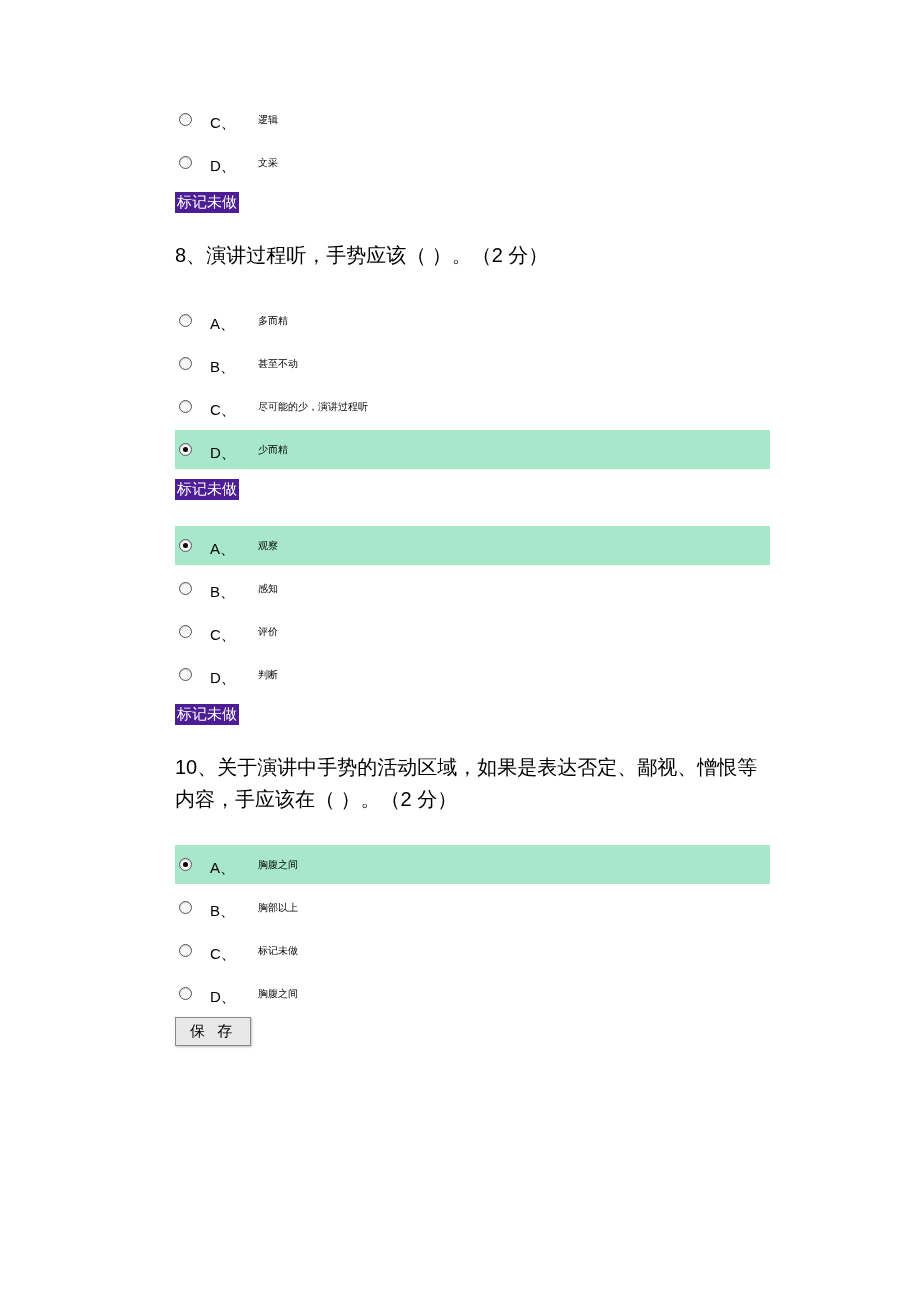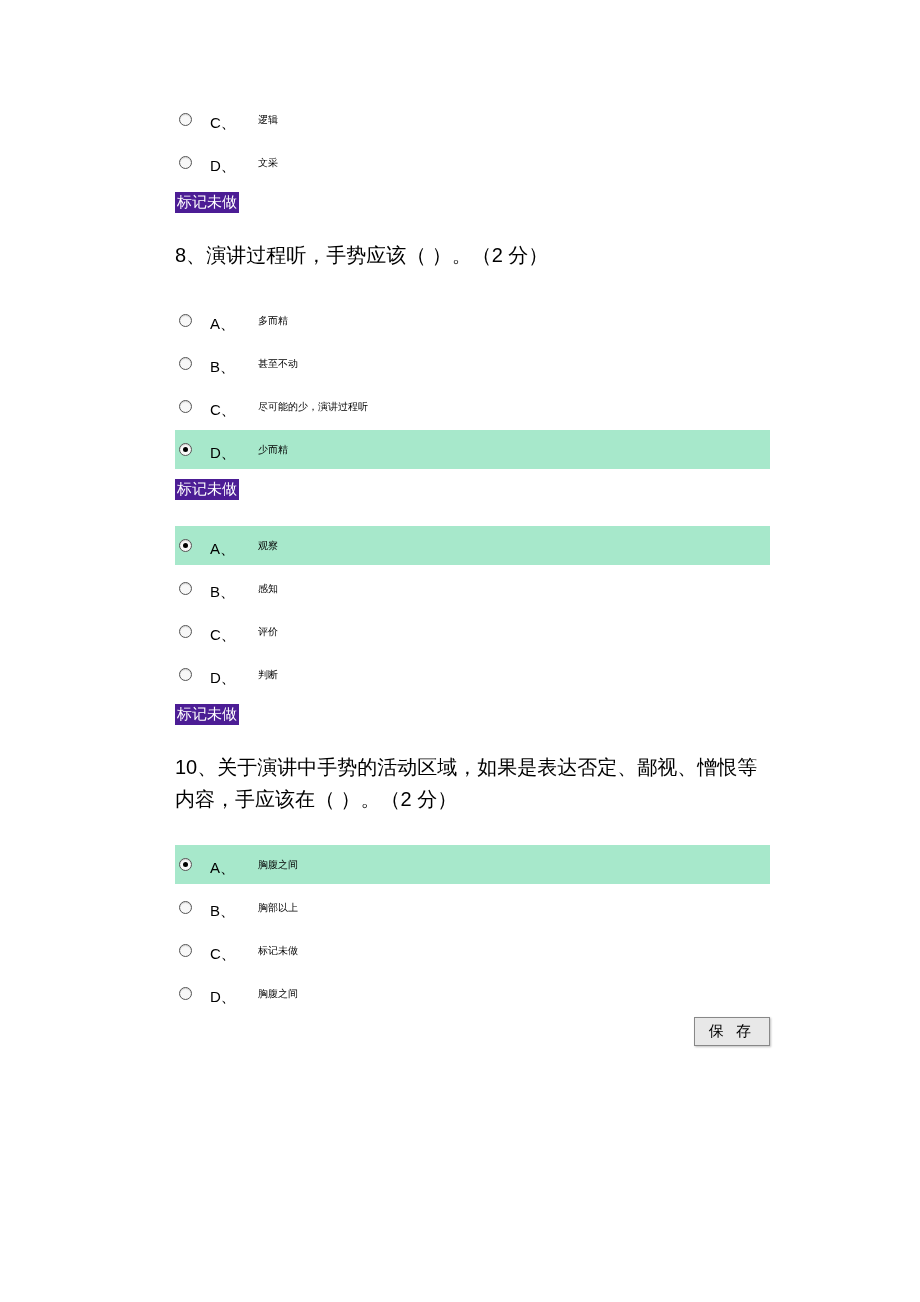--- a/index.html
+++ b/index.html
@@ -60,21 +60,21 @@
       font-size: 15px;
       margin-top: 6px;
       margin-bottom: 26px;
     }
     .question-text {
       font-size: 20px;
       margin-bottom: 30px;
       line-height: 1.6;
     }
     .save-btn-wrap {
-      text-align: right;
+      text-align: left;
     }
     .save-btn {
       display: inline-block;
       padding: 4px 14px;
       background: #e8e8e8;
       border: 1px solid #888;
       font-size: 15px;
       letter-spacing: 4px;
       box-shadow: 1px 1px 2px rgba(0,0,0,0.25);
       cursor: pointer;

